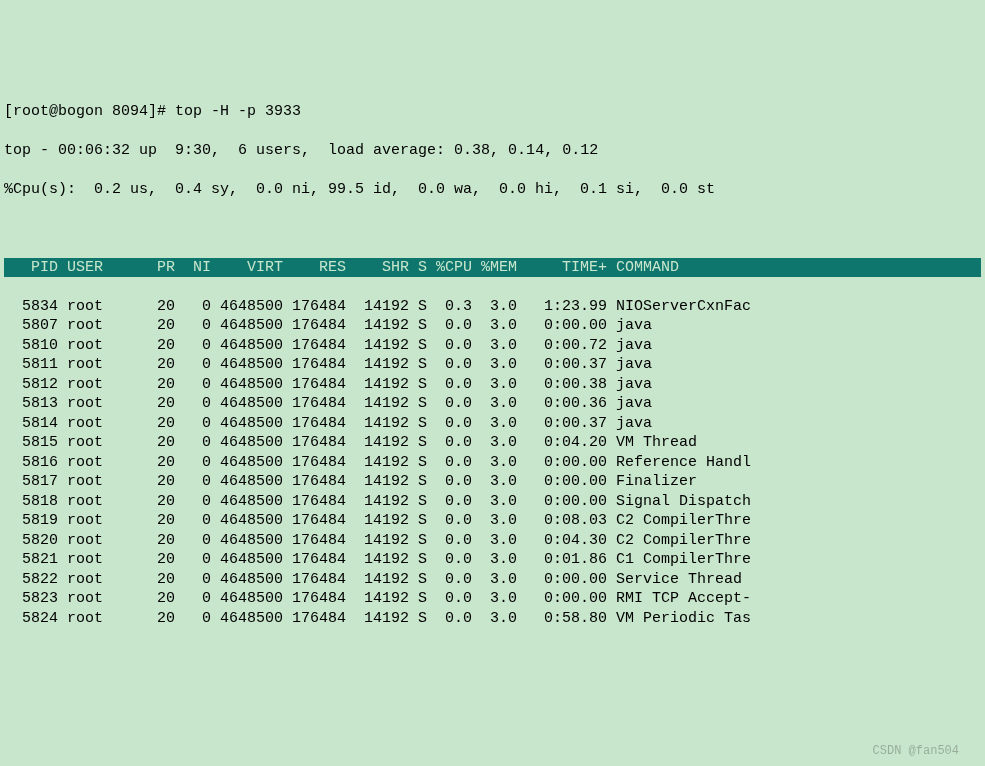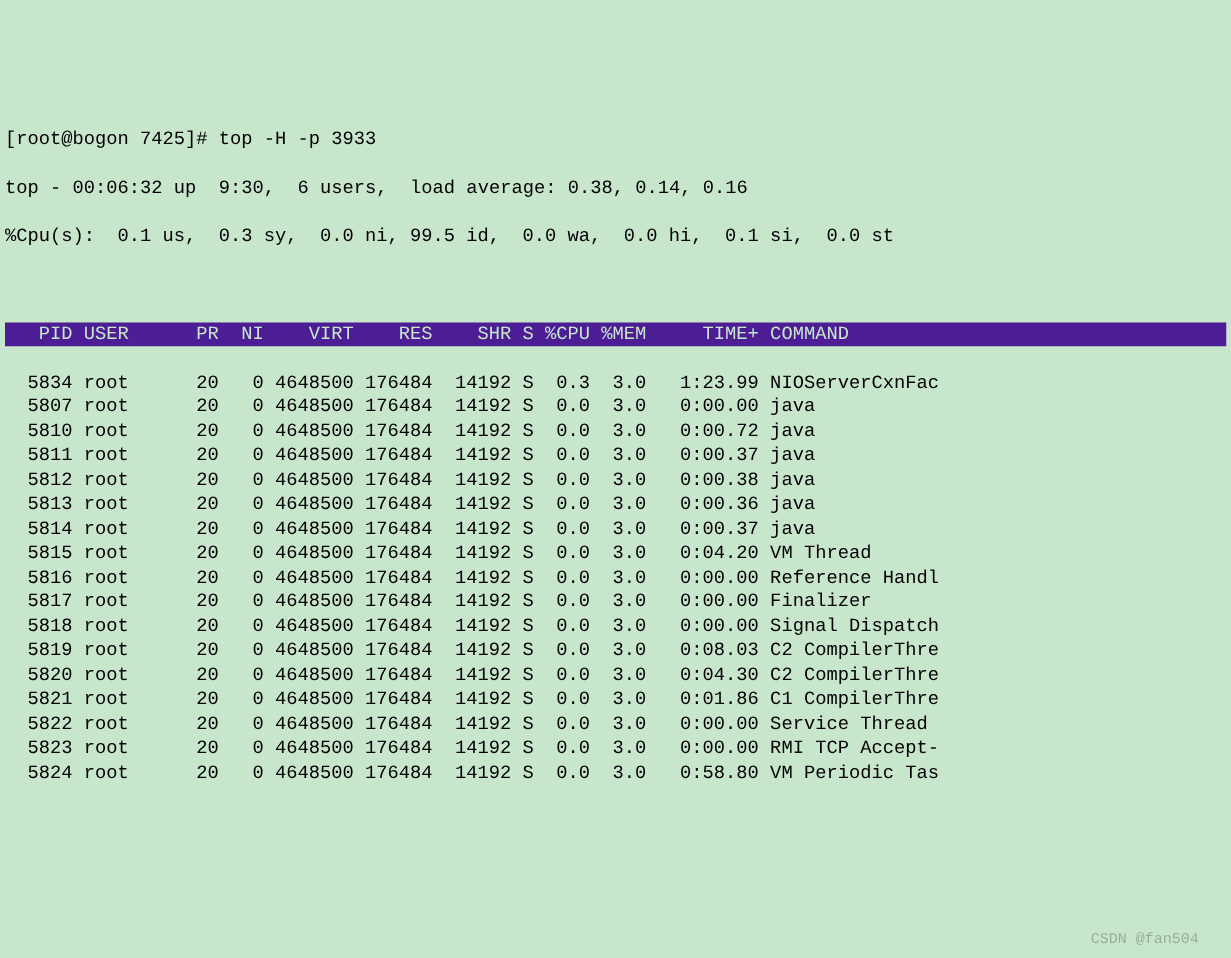--- a/index.html
+++ b/index.html
@@ -11,43 +11,43 @@
       background: #c8e6cc;
       color: #000;
       white-space: pre;
       width: 985px;
       height: 766px;
       overflow: hidden;
       position: relative;
     }
     .term { padding: 4px 4px; }
     .hdr {
-      background: #4c1d95;
+      background: #0f766e;
       color: #c8e6cc;
       display: block;
     }
     .ln { display: block; }
     .bold { font-weight: normal; }
     .watermark {
       position: absolute;
       bottom: 6px;
       right: 26px;
       font-size: 12px;
       color: rgba(0,0,0,0.25);
     }
   </style>
 </head>
 <body>
 
 
 
 <div class="term">
-<span class="ln"><span>[root@bogon 7425]# </span><span>top -H -p 3933</span></span>
-<span class="ln"><span>top - </span><span class="bold">00:06:32</span><span> up  9:30,  </span><span class="bold">6</span><span> users,  load average: 0.38, 0.14, 0.16</span></span>
-<span class="ln">%Cpu(s):  0.1 us,  0.3 sy,  0.0 ni, 99.5 id,  0.0 wa,  0.0 hi,  0.1 si,  0.0 st</span>
+<span class="ln"><span>[root@bogon 8094]# </span><span>top -H -p 3933</span></span>
+<span class="ln"><span>top - </span><span class="bold">00:06:32</span><span> up  9:30,  </span><span class="bold">6</span><span> users,  load average: 0.38, 0.14, 0.12</span></span>
+<span class="ln">%Cpu(s):  0.2 us,  0.4 sy,  0.0 ni, 99.5 id,  0.0 wa,  0.0 hi,  0.1 si,  0.0 st</span>
 <span class="ln"> </span>
 <span class="ln hdr bold">   PID USER      PR  NI    VIRT    RES    SHR S %CPU %MEM     TIME+ COMMAND         </span>
 <span id="rows-container"><span class="ln">  5834 root      20   0 4648500 176484  14192 S  0.3  3.0   1:23.99 NIOServerCxnFac</span><span class="ln">  5807 root      20   0 4648500 176484  14192 S  0.0  3.0   0:00.00 java</span><span class="ln">  5810 root      20   0 4648500 176484  14192 S  0.0  3.0   0:00.72 java</span><span class="ln">  5811 root      20   0 4648500 176484  14192 S  0.0  3.0   0:00.37 java</span><span class="ln">  5812 root      20   0 4648500 176484  14192 S  0.0  3.0   0:00.38 java</span><span class="ln">  5813 root      20   0 4648500 176484  14192 S  0.0  3.0   0:00.36 java</span><span class="ln">  5814 root      20   0 4648500 176484  14192 S  0.0  3.0   0:00.37 java</span><span class="ln">  5815 root      20   0 4648500 176484  14192 S  0.0  3.0   0:04.20 VM Thread</span><span class="ln">  5816 root      20   0 4648500 176484  14192 S  0.0  3.0   0:00.00 Reference Handl</span><span class="ln">  5817 root      20   0 4648500 176484  14192 S  0.0  3.0   0:00.00 Finalizer</span><span class="ln">  5818 root      20   0 4648500 176484  14192 S  0.0  3.0   0:00.00 Signal Dispatch</span><span class="ln">  5819 root      20   0 4648500 176484  14192 S  0.0  3.0   0:08.03 C2 CompilerThre</span><span class="ln">  5820 root      20   0 4648500 176484  14192 S  0.0  3.0   0:04.30 C2 CompilerThre</span><span class="ln">  5821 root      20   0 4648500 176484  14192 S  0.0  3.0   0:01.86 C1 CompilerThre</span><span class="ln">  5822 root      20   0 4648500 176484  14192 S  0.0  3.0   0:00.00 Service Thread</span><span class="ln">  5823 root      20   0 4648500 176484  14192 S  0.0  3.0   0:00.00 RMI TCP Accept-</span><span class="ln">  5824 root      20   0 4648500 176484  14192 S  0.0  3.0   0:58.80 VM Periodic Tas</span></span>
 </div>
 <div class="watermark">CSDN @fan504</div>
 
 
 
 
 </body></html>

